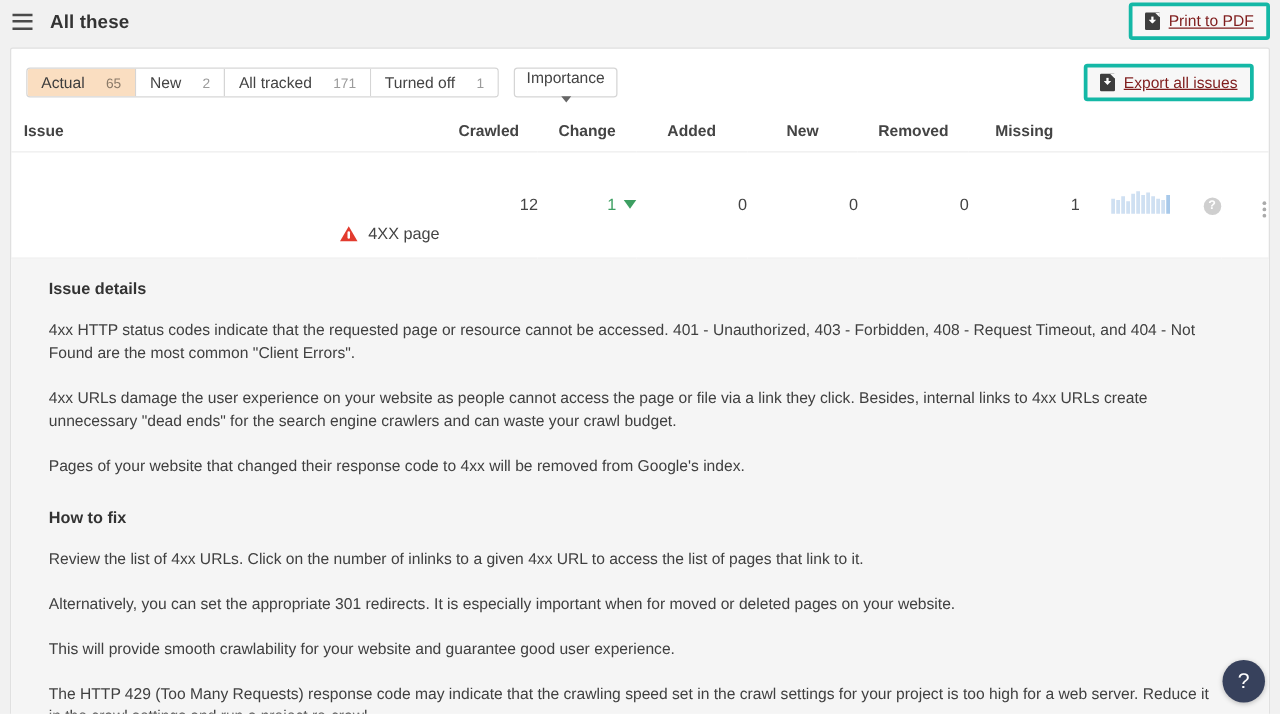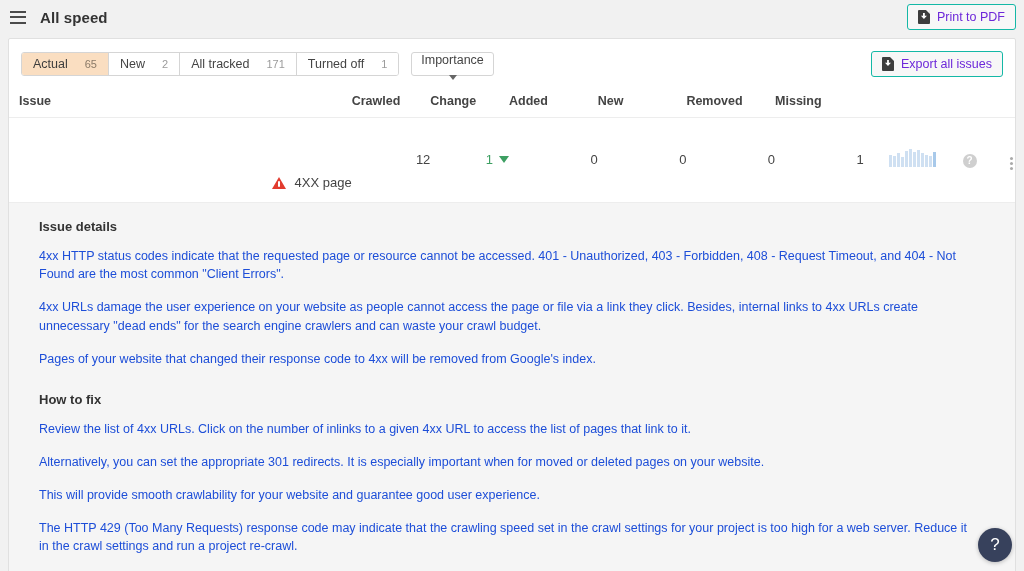--- a/index.html
+++ b/index.html
@@ -51,28 +51,29 @@
   .topbar-right {
     margin-left: auto;
     display: flex;
     align-items: center;
   }
   .btn-light {
     display: inline-flex;
     align-items: center;
     gap: 7px;
     background: #f7f7f7;
-    border: 1px solid #14b8a6;
+    border: 3px solid #14b8a6;
     border-radius: 3px;
     padding: 5px 10px;
     font-size: 12.5px;
-    color: #6d28d9;
+    color: #7f1d1d;
     cursor: pointer;
     line-height: 1;
     white-space: nowrap;
+    text-decoration: underline;
   }
   .dl-icon {
     width: 12px;
     height: 14px;
     background: #3d3d3d;
     border-radius: 1px;
     position: relative;
     flex: none;
   }
   .dl-icon::after {
@@ -166,21 +167,21 @@
   
   table.issues {
     width: 100%;
     border-collapse: collapse;
     table-layout: fixed;
   }
   table.issues th {
     font-size: 12.5px;
     font-weight: bold;
     color: #444;
-    text-align: left;
+    text-align: center;
     padding: 6px 0 9px 0;
     border-bottom: 1px solid #ededed;
   }
   table.issues th.issue-col {
     text-align: left;
     padding-left: 10px;
   }
   table.issues td {
     font-size: 13px;
     color: #444;
@@ -281,24 +282,24 @@
     height: 384px;
   }
   .details h4 {
     margin: 0 0 13px 0;
     font-size: 13px;
     font-weight: bold;
     color: #333;
   }
   .details h4.howto { margin-top: 24px; }
   .details p {
-    margin: 0 0 14px 0;
+    margin: 17px 0 14px 0;
     font-size: 12.5px;
     line-height: 1.5;
-    color: #1d4ed8;
+    color: #404040;
     max-width: 940px;
   }
 
   
   .help-fab {
     position: absolute;
     right: 12px;
     bottom: 9px;
     width: 34px;
     height: 34px;
@@ -315,21 +316,21 @@
 </style>
 </head>
 <body>
 
 <div class="topbar">
   <div class="hamburger">
     <span></span>
       <span></span>
       <span></span>
   </div>
-  <div class="page-title">All speed</div>
+  <div class="page-title">All these</div>
   <div class="topbar-right">
     <button class="btn-light">
       <span class="dl-icon"></span>
       <span>Print to PDF</span>
     </button>
   </div>
 </div>
 
 <div class="card">
 

